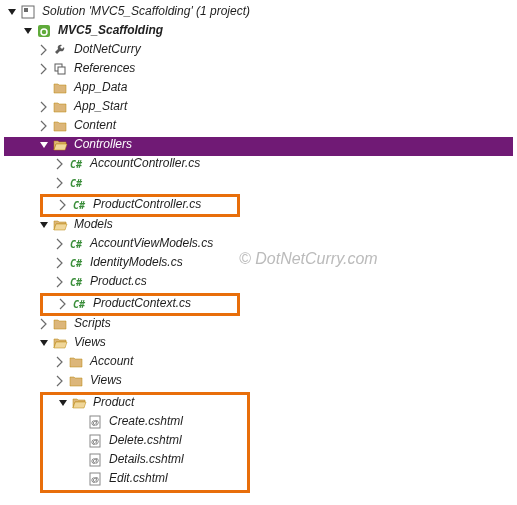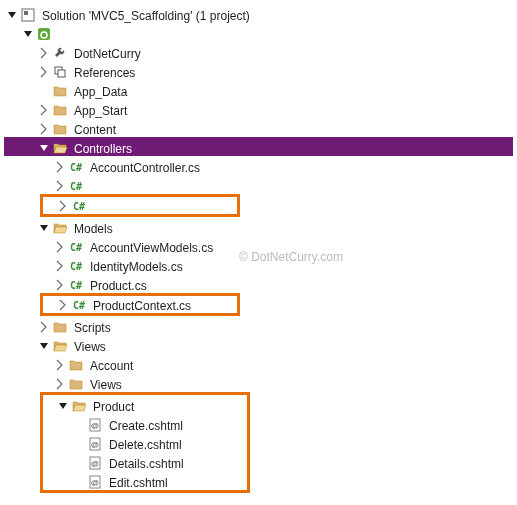--- a/index.html
+++ b/index.html
@@ -8,24 +8,25 @@
     font-family: "Segoe UI", Tahoma, sans-serif;
     font-size: 12px;
     color: #1e1e1e;
     background: #fff;
     width: 517px;
     box-sizing: border-box;
     user-select: none;
   }
   .row {
     display: flex;
-    align-items: flex-end;
+    align-items: flex-start;
     height: 19px;
     white-space: nowrap;
     position: relative;
+    font-style: italic;
   }
   .row.selected {
     background: #701a75;
     color: #fff;
   }
   .expander {
     width: 16px;
     height: 16px;
     display: flex;
     align-items: center;
@@ -45,21 +46,21 @@
   .spacer { flex-shrink: 0; }
   .label { padding-left: 2px; }
   .bold { font-weight: bold; }
   .highlight-box {
     border: 3px solid #e86e0a;
     box-sizing: border-box;
   }
   .watermark {
     position: absolute;
     color: #bbb;
-    font-size: 12px;
+    font-size: 16px;
     pointer-events: none;
   }
   .folder-closed { fill:#dcb67a; stroke:#b8860b; stroke-width:0.5; }
   .cs-badge {
     font-family: Consolas, monospace;
     font-size: 10px;
     font-weight: bold;
     color: #3a8e3a;
   }
 </style>
@@ -128,20 +129,21 @@
     <span class="expander">
         <svg width="16" height="16">
           <use href="#arrow-down"></use>
         </svg>
       </span>
     <span class="icon">
         <svg width="16" height="16">
           <use href="#proj-ico"></use>
         </svg>
       </span>
+    <span class="label bold">MVC5_Scaffolding</span>
   </div>
 
   <div class="row">
     <span class="spacer" style="width:32px"></span>
     <span class="expander">
         <svg width="16" height="16">
           <use href="#arrow-right"></use>
         </svg>
       </span>
     <span class="icon">
@@ -246,20 +248,21 @@
 
   <div class="highlight-box" style="margin-left:36px; width:200px;">
     <div class="row" style="height:17px">
       <span class="spacer" style="width:12px"></span>
       <span class="expander">
           <svg width="16" height="16">
             <use href="#arrow-right"></use>
           </svg>
         </span>
       <span class="icon cs-badge">C#</span>
+      <span class="label">ProductController.cs</span>
     </div>
   </div>
 
 
   <div class="row">
     <span class="spacer" style="width:32px"></span>
     <span class="expander">
         <svg width="16" height="16">
           <use href="#arrow-down"></use>
         </svg>

